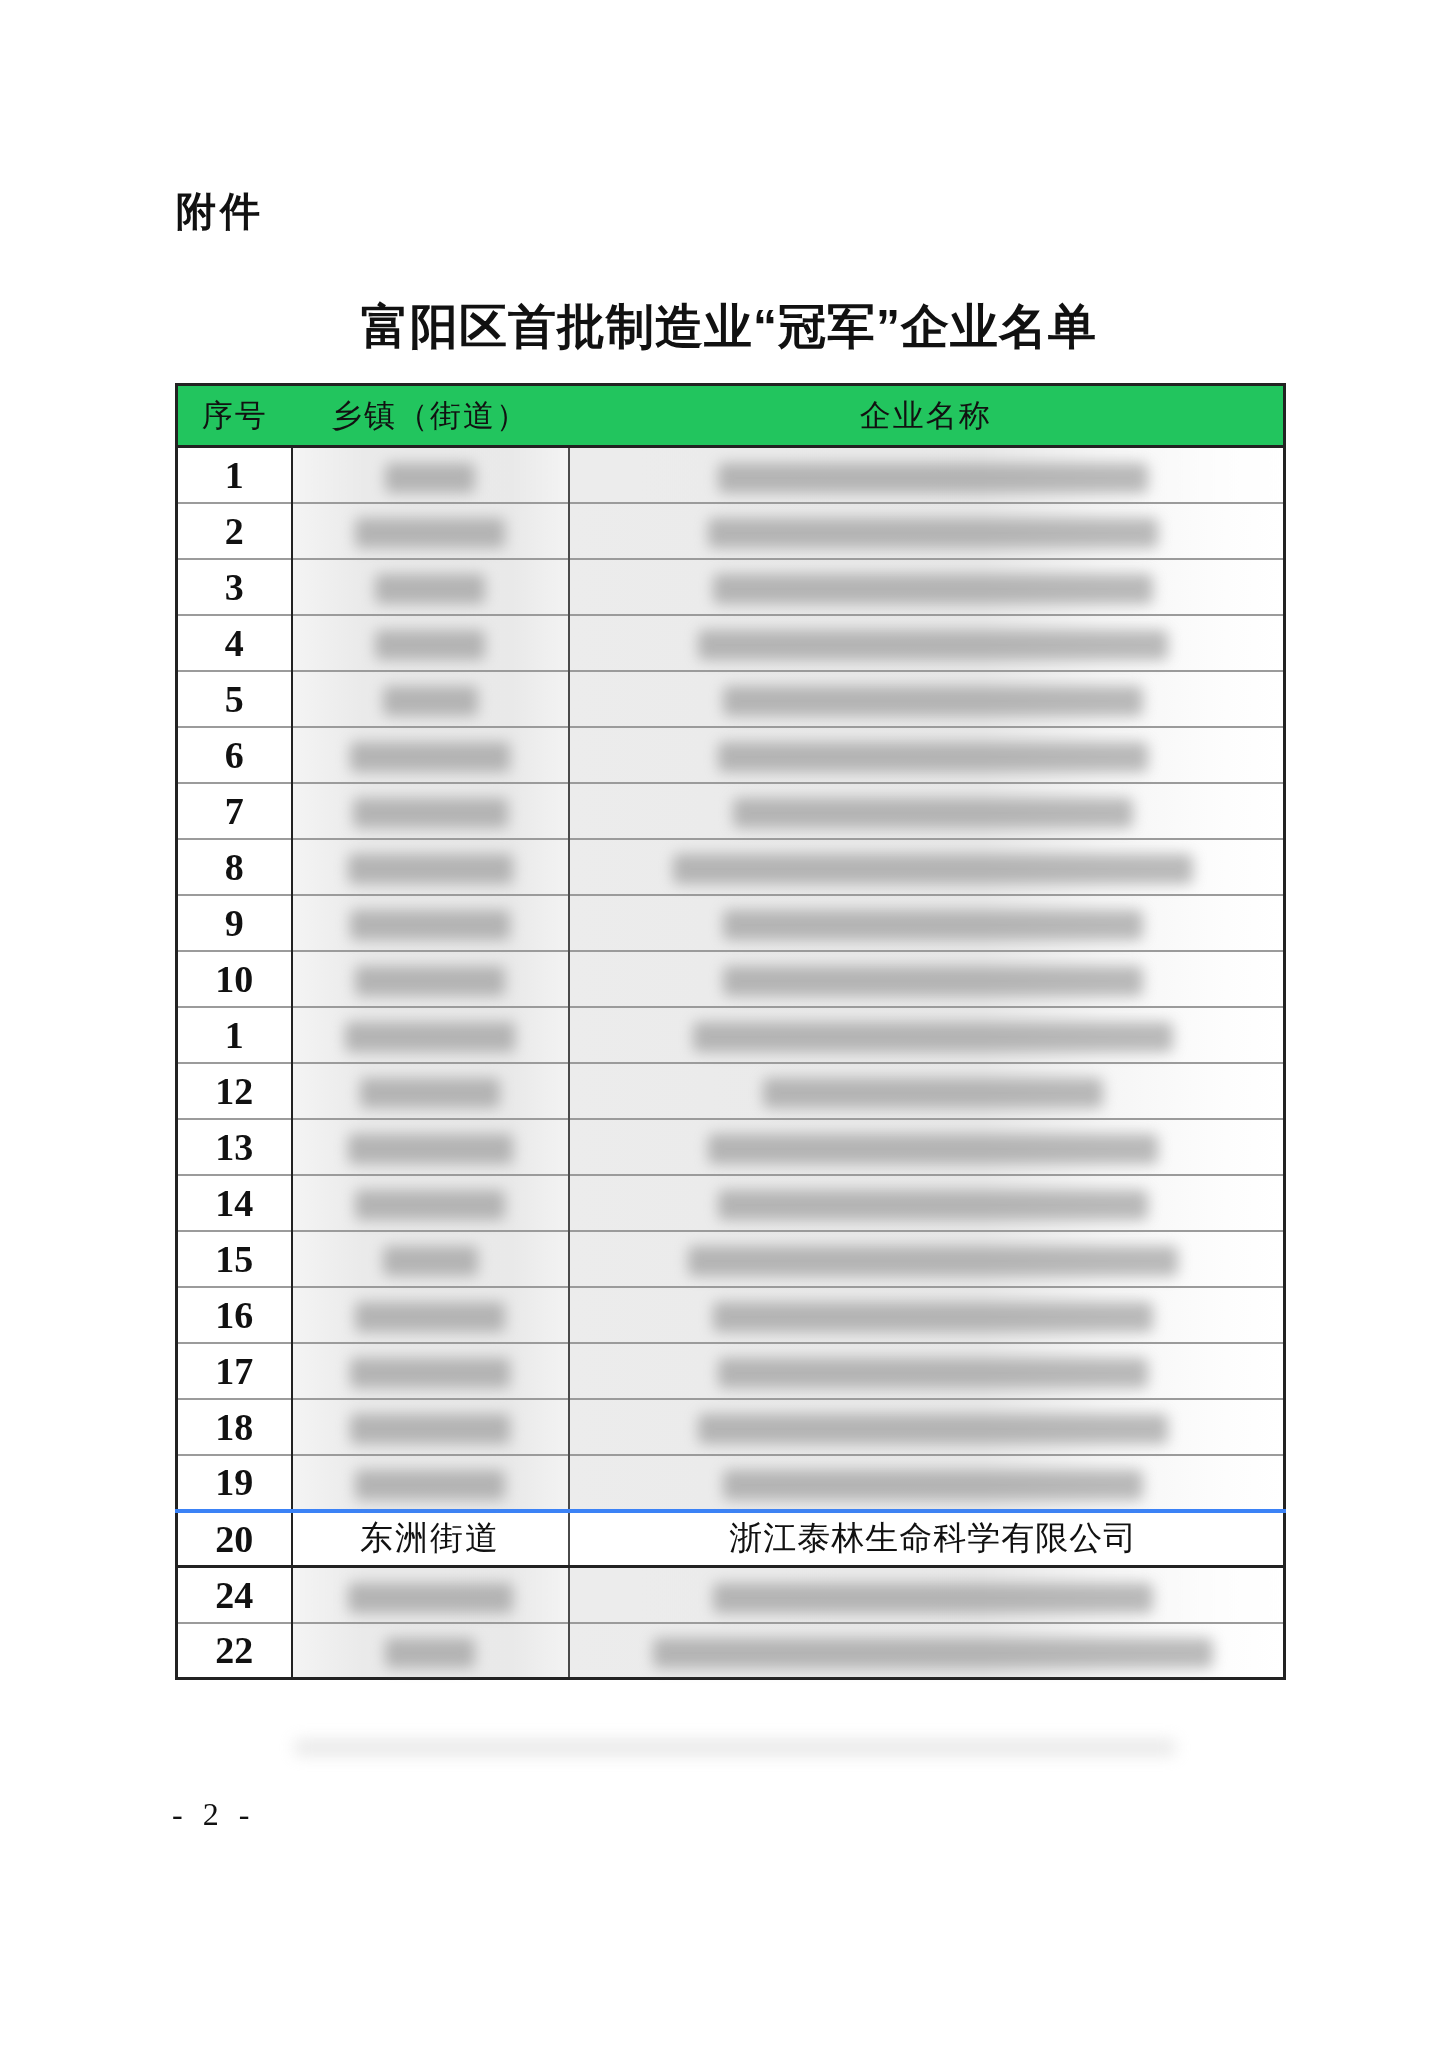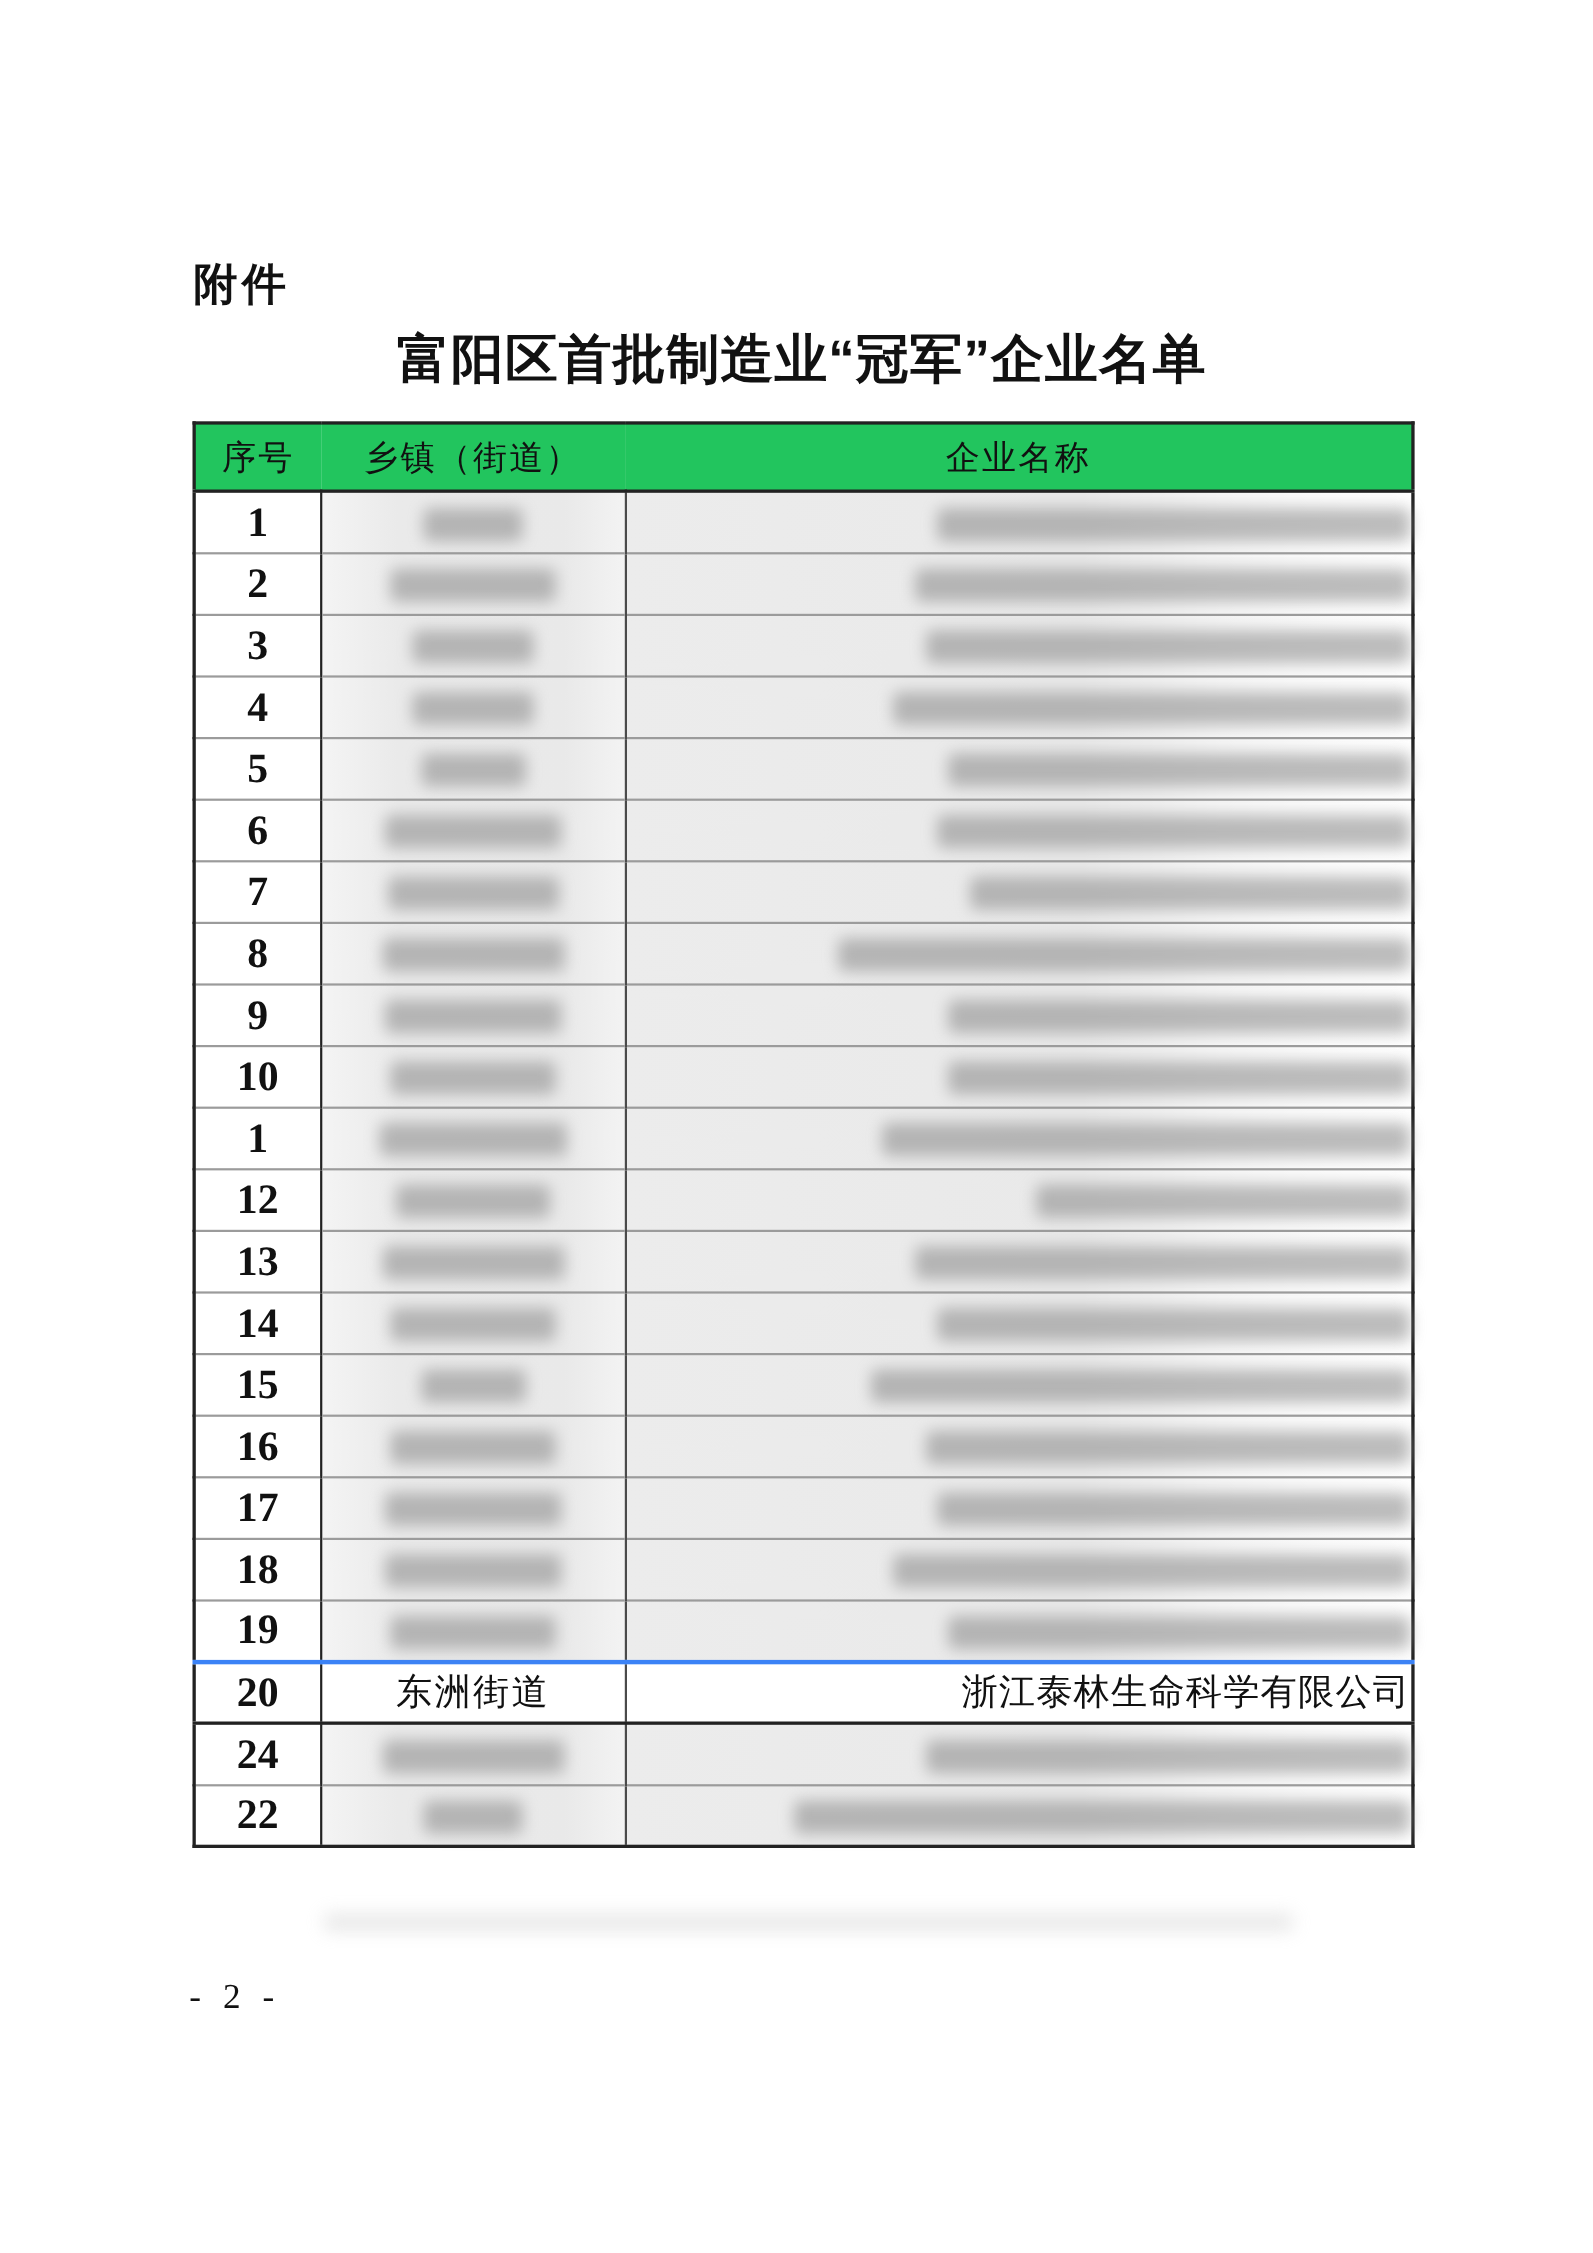--- a/index.html
+++ b/index.html
@@ -7,21 +7,21 @@
     position:relative;
     width:1448px;height:2048px;
     background:#ffffff;
     font-family:"Liberation Serif", serif;
     color:#111;
     overflow:hidden;
   }
   .attachment-label{
     position:absolute;left:176px;top:184px;
     font-family:"Liberation Sans", sans-serif;
-    font-weight:bold;font-size:40px;letter-spacing:4px;margin-top:47px;
+    font-weight:bold;font-size:40px;letter-spacing:4px;
   }
   .doc-title{
     position:absolute;left:175px;top:295px;width:1108px;
     text-align:center;
     font-family:"Liberation Sans", sans-serif;
     font-weight:bold;font-size:48px;letter-spacing:1px;
     white-space:nowrap;
   }
   table.main{
     position:absolute;left:175px;top:383px;
@@ -42,21 +42,21 @@
   tbody tr.clear-row{border-top:4px solid #3b82f6;border-bottom:3px solid #222;}
   td{vertical-align:middle;}
   td.c1{
     text-align:center;font-size:38px;font-weight:bold;
     border-right:2.5px solid #222;background:#fff;
   }
   td.c2{
     text-align:center;font-size:33px;letter-spacing:2px;
     border-right:2.5px solid #4a4a4a;
   }
-  td.c3{text-align:right;padding-left:15px;font-size:33px;letter-spacing:1px;}
+  td.c3{text-align:center;padding-left:15px;font-size:33px;letter-spacing:1px;}
   td.c2.red{background:linear-gradient(90deg,#f4f4f4 0%,#eaeaea 25%,#e9e9e9 80%,#f3f3f3 100%);}
   td.c3.red{background:linear-gradient(90deg,#ececec 0%,#e9e9e9 58%,#f6f6f6 76%,#fdfdfd 92%,#fff 100%);}
   .blur{
     display:inline-block;height:30px;border-radius:5px;
     background:#939393;opacity:.62;filter:blur(7px);
     vertical-align:middle;
   }
   .page-number{
     position:absolute;left:172px;top:1796px;
     font-size:32px;letter-spacing:6px;white-space:pre;

